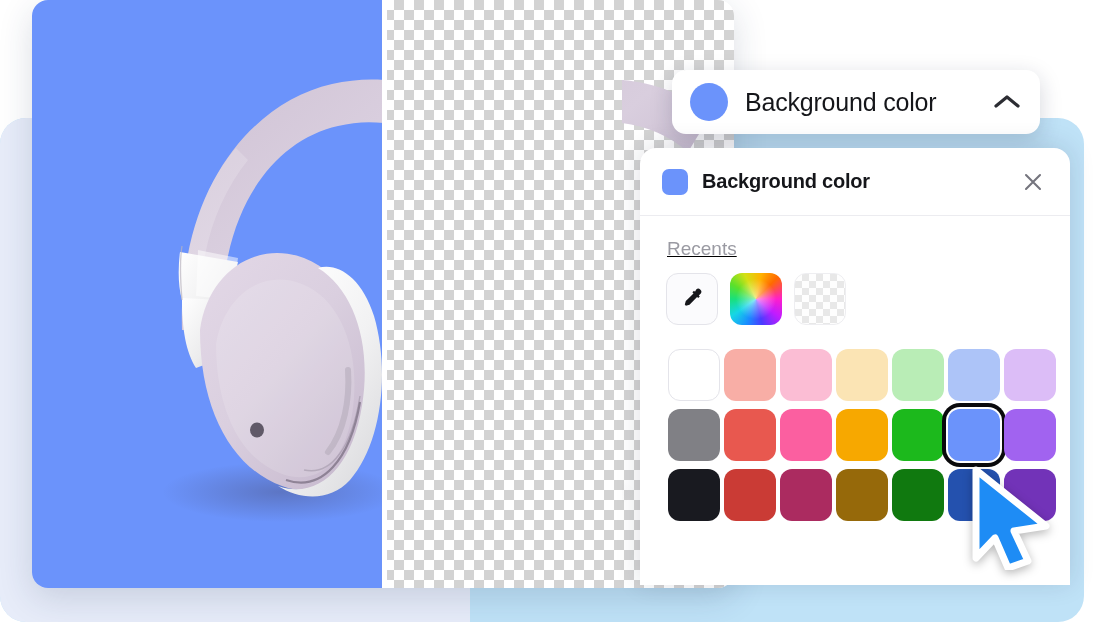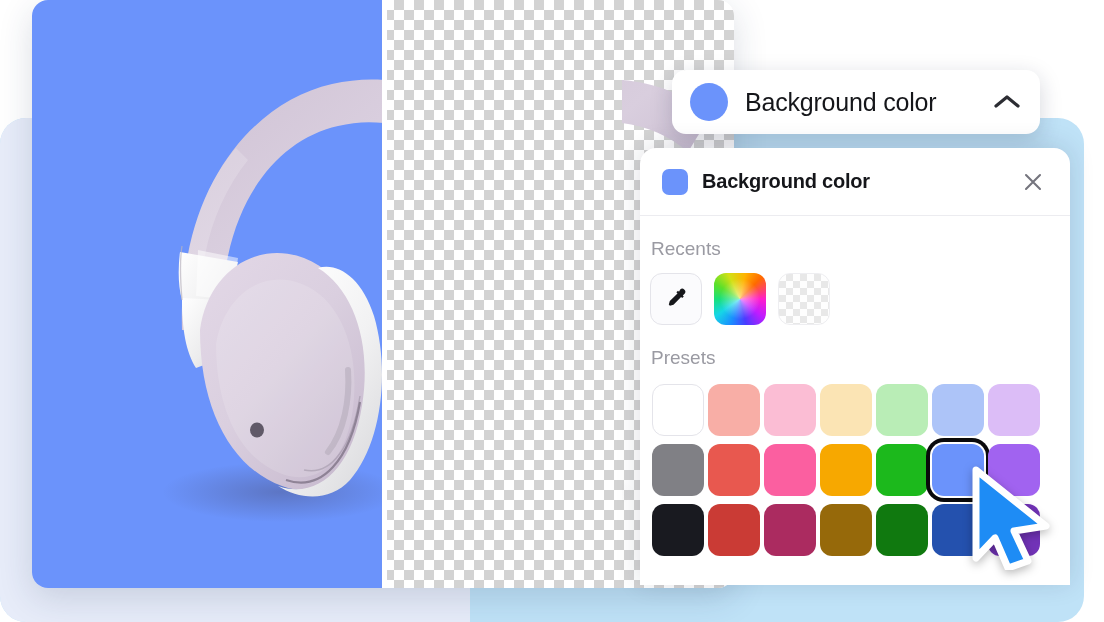--- a/index.html
+++ b/index.html
@@ -92,21 +92,21 @@
     width:26px;height:26px;border-radius:7px;background:#6b93fb;flex:0 0 auto;
   }
   .panel-head-title{
     margin-left:14px;font-size:20px;font-weight:700;color:#15161a;
     letter-spacing:-.2px;
   }
   .panel-close{
     margin-left:auto;width:30px;height:30px;display:flex;
     align-items:center;justify-content:center;cursor:pointer;
   }
-  .panel-body{padding:22px 22px 0 10px;}
+  .panel-body{padding:22px 22px 0 26px;text-decoration:underline;}
   .sec-title{
     font-size:19px;color:#9a9aa2;font-weight:400;margin:0 0 13px 1px;
   }
   .recents-row{display:flex;gap:12px;margin-bottom:22px;}
   .rec{
     width:52px;height:52px;border-radius:12px;flex:0 0 auto;
   }
   .rec-eyedrop{
     background:#fbfbfd;border:1px solid #e4e4ea;box-sizing:border-box;
     display:flex;align-items:center;justify-content:center;
@@ -279,21 +279,20 @@
         <div class="rec rec-eyedrop">
           <svg width="26" height="26" viewBox="0 0 26 26">
             <path d="M17.2 3.6 a3 3 0 0 1 4.6 3.8 l-2 2.1 1 1 -1.6 1.6 -1.1-1.1 -7.6 7.7
                      -3.6 1 -1.1-1.1 1-3.6 7.7-7.6 -1.1-1.1 1.6-1.6 1 1 Z" fill="#16171b"></path>
           </svg>
         </div>
         <div class="rec rec-wheel"></div>
         <div class="rec rec-transparent"></div>
       </div>
 
-      <div class="sec-title">Presets</div>
 
       <div class="presets-grid">
 
         <div class="sw-cell">
             <div class="sw white" style="background: rgb(255, 255, 255);"></div>
           </div>
         <div class="sw-cell">
             <div class="sw" style="background: rgb(248, 174, 166);"></div>
           </div>
         <div class="sw-cell">

